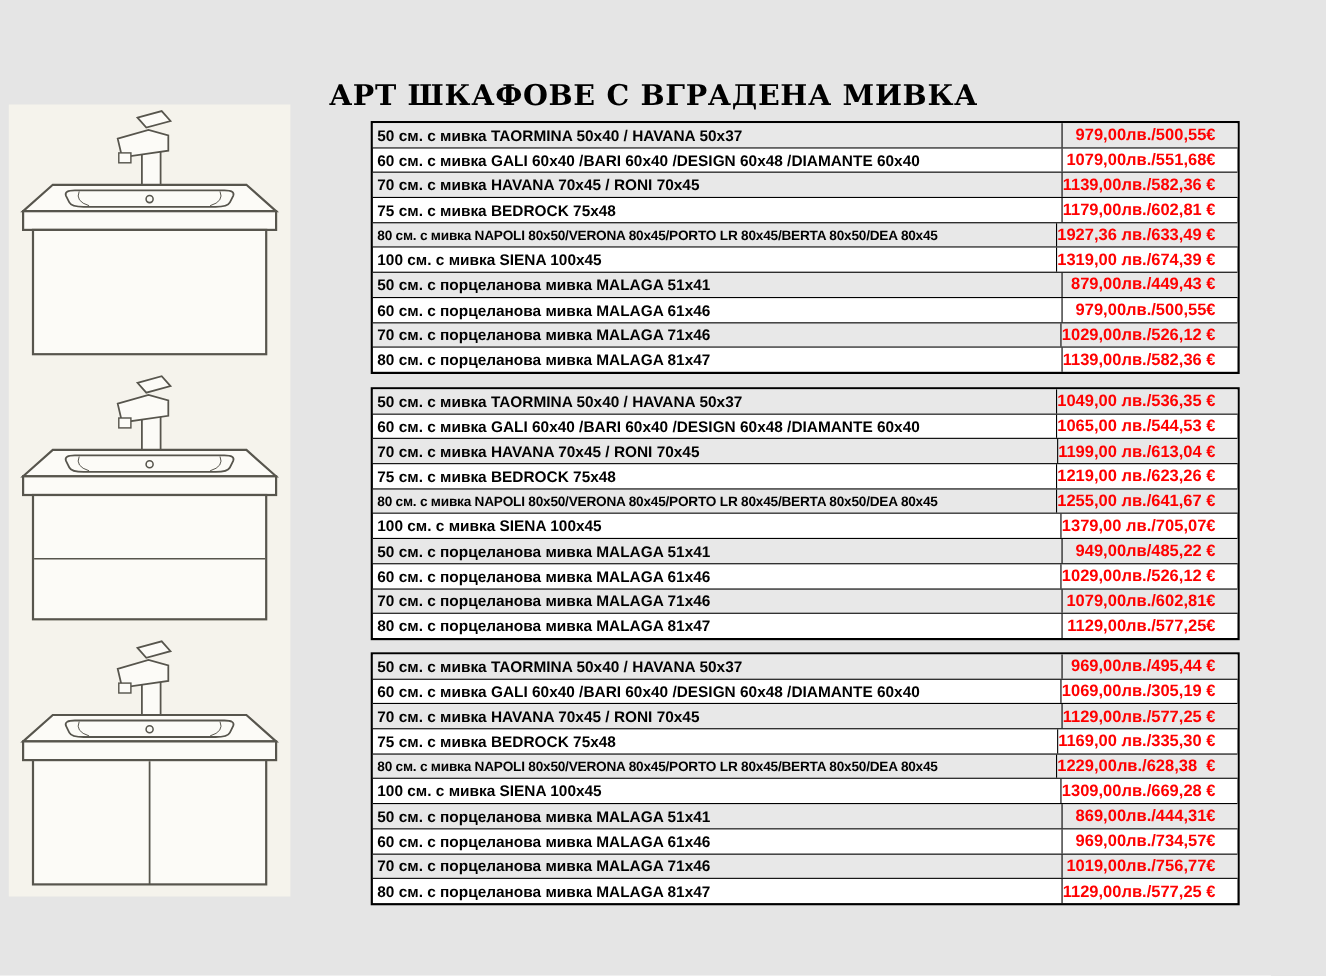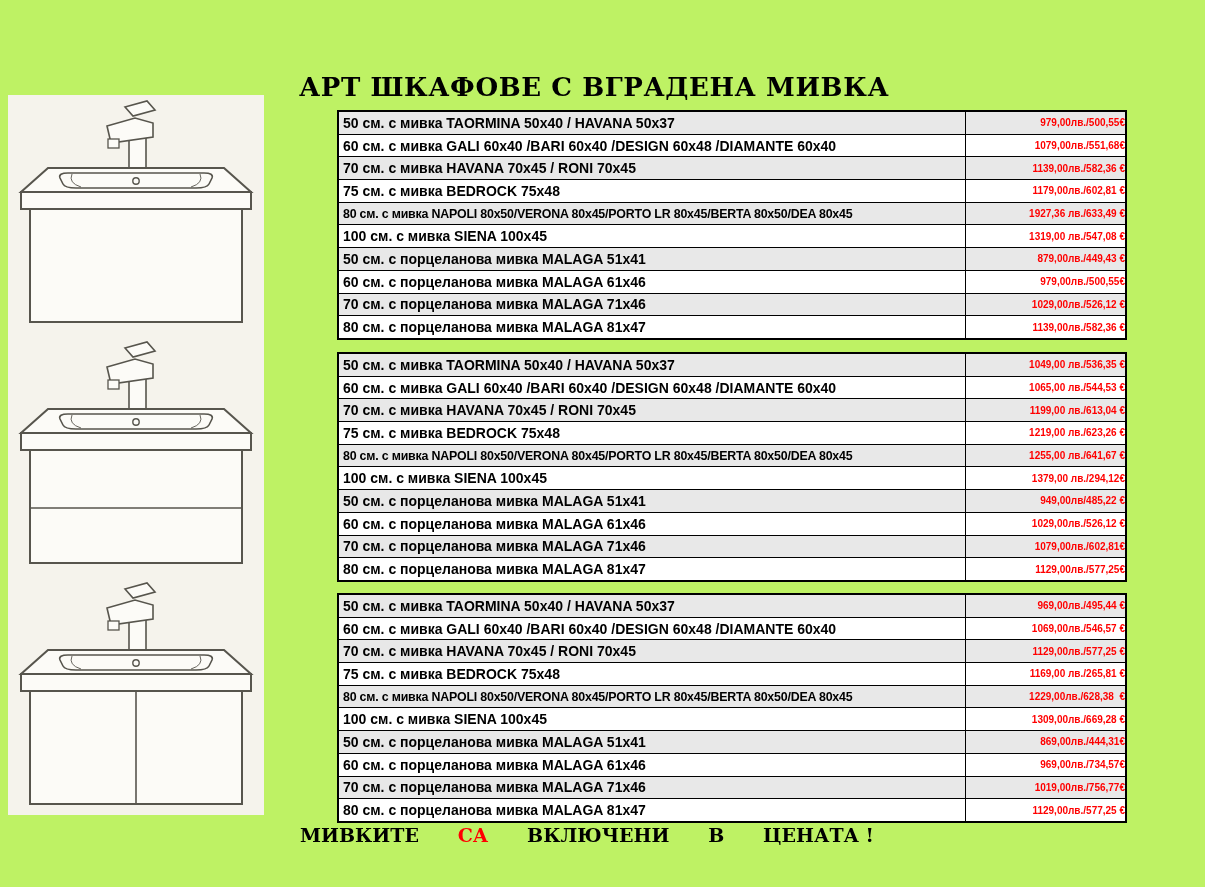--- a/index.html
+++ b/index.html
@@ -1,20 +1,20 @@
 <!DOCTYPE html>
 <html style="--red: #ff0000; --shade: #e8e8e8; --panel: #f5f3ec; --line: #57554d; --bord: #000000;"><head>
 <meta charset="utf-8">
 <style>
   :root{
     --red:#ff0000; --shade:#e8e8e8; --panel:#f5f3ec; --line:#57554d; --bord:#000;
   }
   html,body{margin:0;padding:0;background:#fff;}
   .canvas{
-    position:relative; width:1205px; height:887px; background:#bef264;
+    position:relative; width:1205px; height:887px; background:#e5e5e5;
     overflow:hidden; font-family:"Liberation Sans", sans-serif;
   }
   
   .illus-panel{
     position:absolute; left:8px; top:95px; width:256px; height:720px;
     background:var(--panel); display:flex; flex-direction:column; justify-content:space-between;
   }
   .illus{width:256px; height:238px;}
   
   .title{
@@ -31,21 +31,21 @@
   .trow:first-child{border-top:none;}
   .trow.shaded{background:var(--shade);justify-content:center;}
   .tdesc{
     width:627px; box-sizing:border-box; border-right:1px solid var(--bord);
     display:flex; align-items:center; padding-left:4px;
     font-weight:bold; font-size:14px; color:#000; white-space:nowrap; overflow:hidden;
   }
   .trow.condensed .tdesc{font-size:12.4px; letter-spacing:-0.2px;}
   .tprice{
     flex:1; display:flex; align-items:center; justify-content:flex-end;
-    padding-right:0; font-weight:bold; font-size:10px; color:var(--red);
+    padding-right:20px; font-weight:bold; font-size:15px; color:var(--red);
     white-space:pre;
   }
   .t1{top:110px;} .t2{top:352px;} .t3{top:593px;}
   
   .footer{
     position:absolute; left:300px; top:824px; width:574px;
     display:flex; justify-content:space-between;
     font-family:"DejaVu Serif", serif; font-weight:bold; font-size:19px; color:#000;
     white-space:pre;
   }
@@ -119,21 +119,21 @@
       <div class="trow">
         <div class="tdesc">75 см. с мивка BEDROCK 75x48</div>
         <div class="tprice">1179,00лв./602,81 €</div>
       </div>
       <div class="trow shaded condensed">
         <div class="tdesc">80 см. с мивка NAPOLI 80x50/VERONA 80x45/PORTO LR 80x45/BERTA 80x50/DEA 80x45</div>
         <div class="tprice">1927,36 лв./633,49 €</div>
       </div>
       <div class="trow">
         <div class="tdesc">100 см. с мивка SIENA 100x45</div>
-        <div class="tprice">1319,00 лв./547,08 €</div>
+        <div class="tprice">1319,00 лв./674,39 €</div>
       </div>
       <div class="trow shaded">
         <div class="tdesc">50 см. с порцеланова мивка MALAGA 51x41</div>
         <div class="tprice">879,00лв./449,43 €</div>
       </div>
       <div class="trow">
         <div class="tdesc">60 см. с порцеланова мивка MALAGA 61x46</div>
         <div class="tprice">979,00лв./500,55€</div>
       </div>
       <div class="trow shaded">
@@ -161,21 +161,21 @@
       <div class="trow">
         <div class="tdesc">75 см. с мивка BEDROCK 75x48</div>
         <div class="tprice">1219,00 лв./623,26 €</div>
       </div>
       <div class="trow shaded condensed">
         <div class="tdesc">80 см. с мивка NAPOLI 80x50/VERONA 80x45/PORTO LR 80x45/BERTA 80x50/DEA 80x45</div>
         <div class="tprice">1255,00 лв./641,67 €</div>
       </div>
       <div class="trow">
         <div class="tdesc">100 см. с мивка SIENA 100x45</div>
-        <div class="tprice">1379,00 лв./294,12€</div>
+        <div class="tprice">1379,00 лв./705,07€</div>
       </div>
       <div class="trow shaded">
         <div class="tdesc">50 см. с порцеланова мивка MALAGA 51x41</div>
         <div class="tprice">949,00лв/485,22 €</div>
       </div>
       <div class="trow">
         <div class="tdesc">60 см. с порцеланова мивка MALAGA 61x46</div>
         <div class="tprice">1029,00лв./526,12 €</div>
       </div>
       <div class="trow shaded">
@@ -187,29 +187,29 @@
         <div class="tprice">1129,00лв./577,25€</div>
       </div>
     </div>
   <div class="ptable t3">
       <div class="trow shaded">
         <div class="tdesc">50 см. с мивка TAORMINA 50x40 / HAVANA 50x37</div>
         <div class="tprice">969,00лв./495,44 €</div>
       </div>
       <div class="trow">
         <div class="tdesc">60 см. с мивка GALI 60x40 /BARI 60x40 /DESIGN 60x48 /DIAMANTE 60x40</div>
-        <div class="tprice">1069,00лв./546,57 €</div>
+        <div class="tprice">1069,00лв./305,19 €</div>
       </div>
       <div class="trow shaded">
         <div class="tdesc">70 см. с мивка HAVANA 70x45 / RONI 70x45</div>
         <div class="tprice">1129,00лв./577,25 €</div>
       </div>
       <div class="trow">
         <div class="tdesc">75 см. с мивка BEDROCK 75x48</div>
-        <div class="tprice">1169,00 лв./265,81 €</div>
+        <div class="tprice">1169,00 лв./335,30 €</div>
       </div>
       <div class="trow shaded condensed">
         <div class="tdesc">80 см. с мивка NAPOLI 80x50/VERONA 80x45/PORTO LR 80x45/BERTA 80x50/DEA 80x45</div>
         <div class="tprice">1229,00лв./628,38  €</div>
       </div>
       <div class="trow">
         <div class="tdesc">100 см. с мивка SIENA 100x45</div>
         <div class="tprice">1309,00лв./669,28 €</div>
       </div>
       <div class="trow shaded">
@@ -223,15 +223,14 @@
       <div class="trow shaded">
         <div class="tdesc">70 см. с порцеланова мивка MALAGA 71x46</div>
         <div class="tprice">1019,00лв./756,77€</div>
       </div>
       <div class="trow">
         <div class="tdesc">80 см. с порцеланова мивка MALAGA 81x47</div>
         <div class="tprice">1129,00лв./577,25 €</div>
       </div>
     </div>
 
-  <div class="footer" id="footer-note"><span class="">МИВКИТЕ</span><span class="red">СА</span><span class="">ВКЛЮЧЕНИ</span><span class="">В</span><span class="">ЦЕНАТА !</span></div>
 
 </div>
 
 </body></html>

